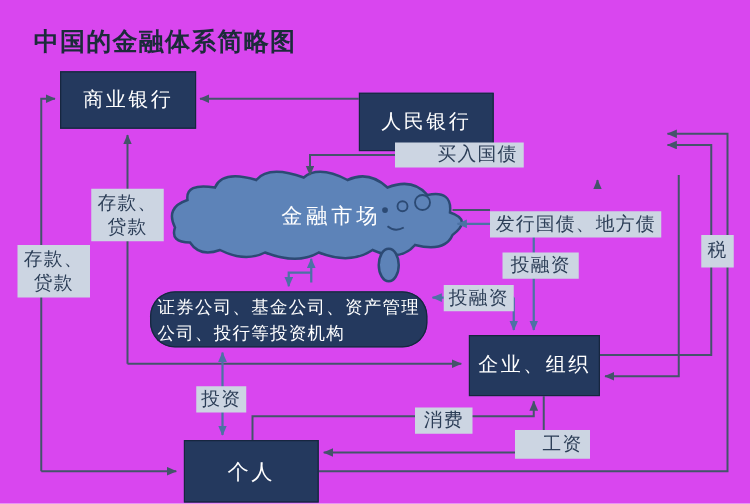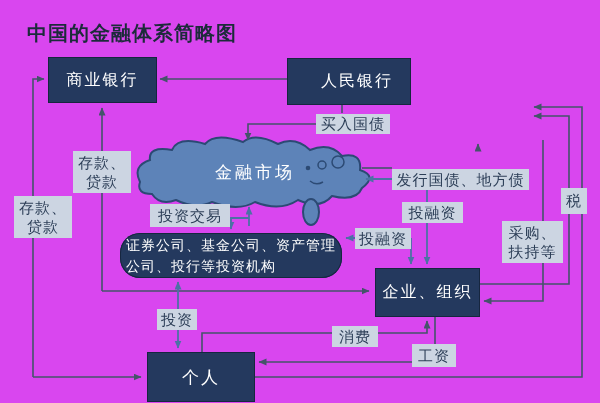--- a/index.html
+++ b/index.html
@@ -92,36 +92,33 @@
       <path d="M249,218 H231 V229" marker-end="url(#mB)"></path>
 
       <path d="M178,315 V282" marker-end="url(#mB)"></path>
       <path d="M178,315 V348" marker-end="url(#mB)"></path>
     </g>
   </svg>
 
   <div id="title">中国的金融体系简略图</div>
 
   <div class="node" style="left:48px;top:57px;width:109px;height:46px;">商业银行</div>
-  <div class="node" style="left:287px;top:58px;width:108px;height:47px;padding-left:16px;">人民银行</div>
+  <div class="node" style="left:287px;top:74px;width:108px;height:47px;">人民银行</div>
   <div class="node small-text" style="left:120px;top:233px;width:222px;height:45px;border-radius:20px;">证券公司、基金公司、资产管理公司、投行等投资机构</div>
   <div class="node" style="left:375px;top:268px;width:105px;height:49px;">企业、组织</div>
   <div class="node" style="left:147px;top:352px;width:108px;height:50px;font-size:17px;">个人</div>
 
-  <div class="cloud-text" style="left:205px;top:161px;width:100px;">金融市场</div>
+  <div class="cloud-text" style="left:205px;top:161px;width:100px;text-align:right;">金融市场</div>
 
-  <div class="lbl" style="left:316px;top:114px;width:74px;height:20px;">买入国债</div>
+  <div class="lbl" style="left:316px;top:114px;width:74px;height:20px;padding-left:29px;">买入国债</div>
   <div class="lbl" style="left:73px;top:151px;width:58px;height:42px;">存款、
 贷款</div>
   <div class="lbl" style="left:14px;top:196px;width:58px;height:42px;">存款、
 贷款</div>
   <div class="lbl" style="left:392px;top:169px;width:137px;height:21px;">发行国债、地方债</div>
   <div class="lbl" style="left:561px;top:188px;width:26px;height:26px;">税</div>
-  <div class="lbl" style="left:150px;top:204px;width:80px;height:23px;">投资交易</div>
   <div class="lbl" style="left:402px;top:202px;width:61px;height:21px;">投融资</div>
   <div class="lbl" style="left:355px;top:228px;width:56px;height:21px;">投融资</div>
-  <div class="lbl" style="left:502px;top:221px;width:61px;height:42px;">采购、
-扶持等</div>
   <div class="lbl" style="left:157px;top:309px;width:40px;height:21px;">投资</div>
   <div class="lbl" style="left:332px;top:326px;width:46px;height:21px;">消费</div>
-  <div class="lbl" style="left:412px;top:344px;width:44px;height:23px;">工资</div>
+  <div class="lbl" style="left:412px;top:344px;width:44px;height:23px;padding-left:16px;">工资</div>
 
 </div>
 
 </body></html>

